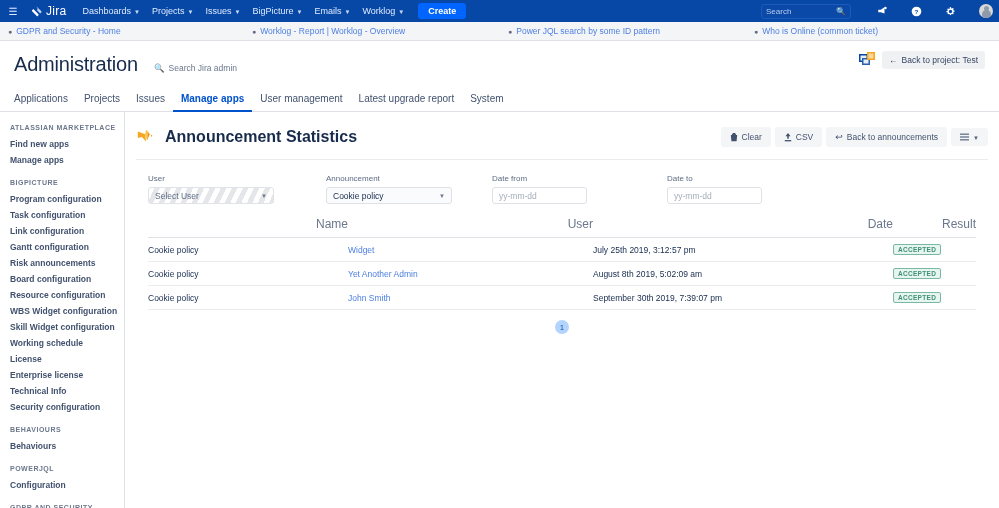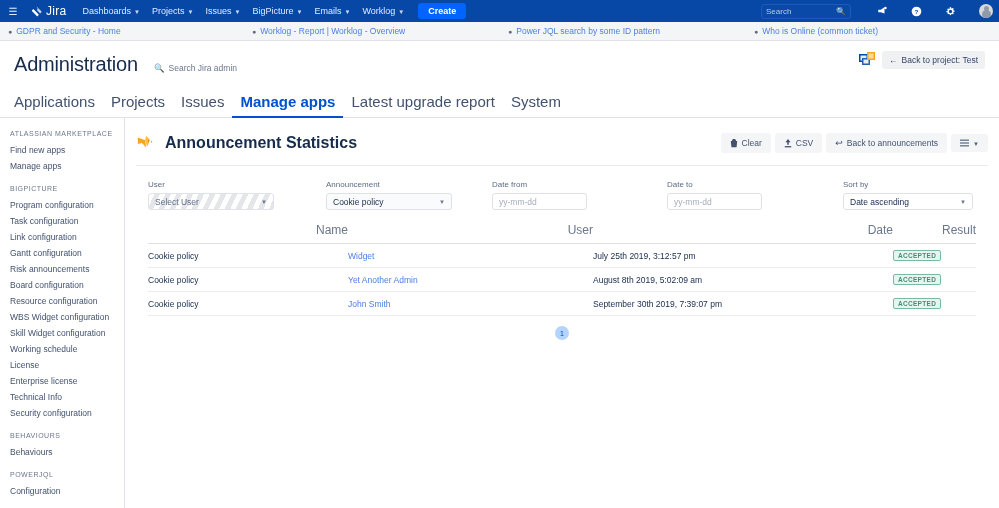--- a/index.html
+++ b/index.html
@@ -138,21 +138,21 @@
 
   
   .admin-tabs {
     display: flex; align-items: flex-end; gap: 0;
     padding: 0 14px;
     margin-top: 12px;
     border-bottom: 1px solid #dfe1e6;
     background: #fff;
   }
   .atab {
-    font-size: 15px; color: #42526e;
+    font-size: 10px; color: #42526e;
     padding: 5px 8px 6px 8px;
     cursor: pointer; white-space: nowrap;
     border-bottom: 2px solid transparent;
     margin-bottom: -1px;
   }
   .atab:first-child { padding-left: 0; }
   .atab.active { color: #0052cc; font-weight: 700; border-bottom-color: #0052cc; }
 
   
   .body-split { display: flex; height: 398px; }
@@ -167,21 +167,21 @@
   }
   .side-group-title {
     font-size: 7px; color: #6b778c; letter-spacing: .5px;
     text-transform: uppercase;
     margin-bottom: 5px;
   }
   .side-link {
     color: #42526e; line-height: 16px;
     cursor: pointer; white-space: nowrap;
   }
-  .side-group { margin-bottom: 11px; }
+  .side-group { margin-bottom: 11px; font-weight: bold; }
 
   
   .main {
     flex: 1;
     background: #ffffff;
     padding: 14px 11px 0 11px;
   }
   .panel { padding: 0 0 0 0; }
   .panel-head {
     display: flex; align-items: center;
@@ -402,20 +402,21 @@
       <span>Back to project: Test</span>
     </div>
   </div>
 </div>
 
 <div class="admin-tabs">
   <div class="atab">Applications</div>
   <div class="atab">Projects</div>
   <div class="atab">Issues</div>
   <div class="atab active">Manage apps</div>
+  <div class="atab">User management</div>
   <div class="atab">Latest upgrade report</div>
   <div class="atab">System</div>
 </div>
 
 <div class="body-split">
 
   <div class="sidebar">
 
     <div class="side-group">
       <div class="side-group-title">ATLASSIAN MARKETPLACE</div>
@@ -530,27 +531,20 @@
 
         <div class="fgroup">
           <div class="flabel">Date to</div>
           <div class="fctrl input w-date">
             <span class="ph">yy-mm-dd</span>
           </div>
         </div>
 
         <div class="gap-d"></div>
 
-        <div class="fgroup">
-          <div class="flabel">Sort by</div>
-          <div class="fctrl input w-sort">
-            <span>Date ascending</span>
-            <span class="sel-caret">▼</span>
-          </div>
-        </div>
       </div>
 
       <div class="tbl-wrap">
         <table>
           <thead>
             <tr>
               <th class="col-name">Name</th>
               <th class="col-user">User</th>
               <th class="col-date">Date</th>
               <th>Result</th>

